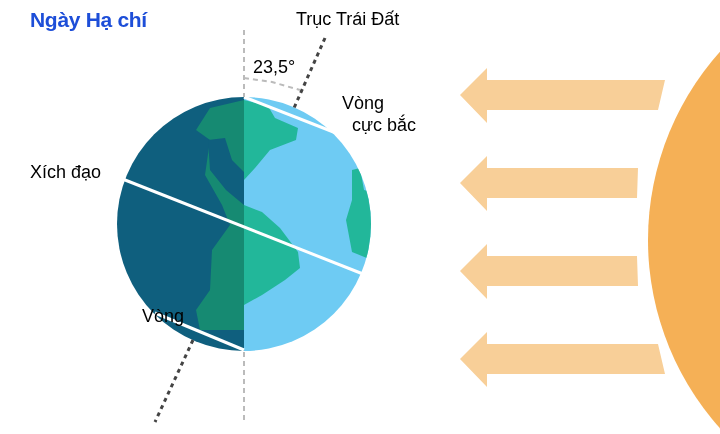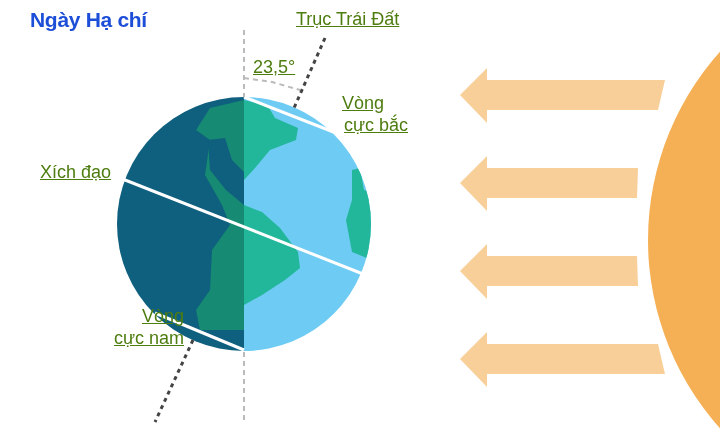--- a/index.html
+++ b/index.html
@@ -1,18 +1,18 @@
 <!DOCTYPE html>
 <html><head>
 <meta charset="utf-8">
 <style>
   html, body { margin:0; padding:0; background:#ffffff; }
   body { width:720px; height:434px; position:relative; overflow:hidden; font-family:"Liberation Sans", "DejaVu Sans", sans-serif; }
   .title { position:absolute; left:30px; top:8px; font-size:21px; font-weight:bold; color:#1d4ed8; letter-spacing:-0.3px; }
-  .label { position:absolute; font-size:18px; color:#4d7c0f; line-height:22px;text-decoration:underline; }
+  .label { position:absolute; font-size:18px; color:#000000; line-height:22px; }
   svg.scene { position:absolute; left:0; top:0; }
 </style>
 </head>
 <body>
 
 <div class="title">Ngày Hạ chí</div>
 
 <svg class="scene" width="720" height="434" viewBox="0 0 720 434">
   <defs>
     <clipPath id="globeClip">
@@ -53,19 +53,18 @@
   <polyline points="244,78 272,82 300,90" fill="none" stroke="#bbbbbb" stroke-width="2" stroke-dasharray="5,4"></polyline>
 
   <line x1="325" y1="38" x2="294" y2="108" stroke="#444444" stroke-width="3" stroke-dasharray="4,4"></line>
   <line x1="193" y1="340" x2="155" y2="422" stroke="#444444" stroke-width="3" stroke-dasharray="4,4"></line>
 </svg>
 
 <div class="label" style="left:296px; top:8px;">Trục Trái Đất</div>
 <div class="label" style="left:253px; top:56px;">23,5°</div>
 <div class="label" style="left:336px; top:92px; text-align:right; width:80px;">
   <div style="text-align:left; padding-left:6px;">Vòng</div>
-  <div style="text-align:center;">cực bắc</div>
+  <div style="text-align:right;">cực bắc</div>
 </div>
-<div class="label" style="left:40px; top:161px;">Xích đạo</div>
+<div class="label" style="left:30px; top:161px;">Xích đạo</div>
 <div class="label" style="left:96px; top:305px; width:88px; text-align:right;">
   <div>Vòng</div>
-  <div>cực nam</div>
 </div>
 
 </body></html>

